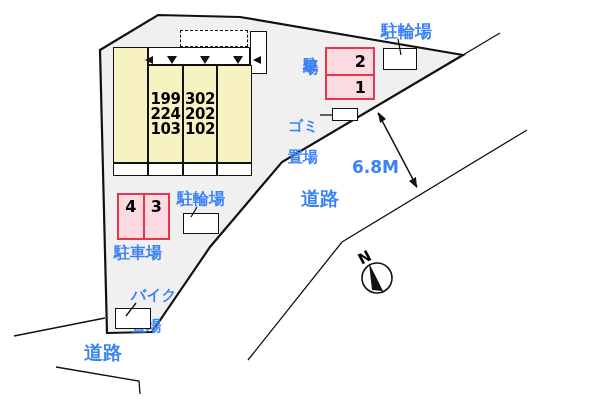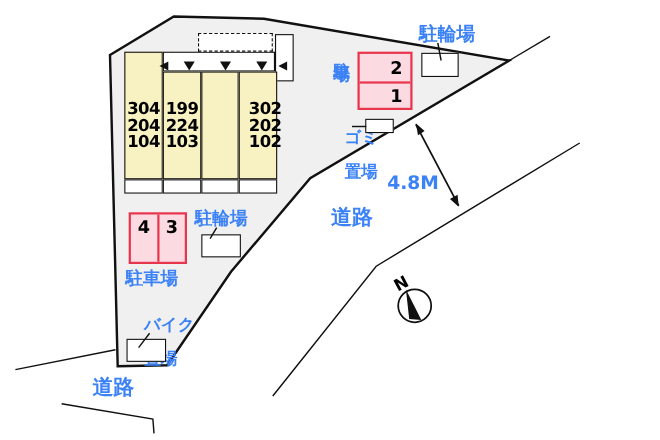--- a/index.html
+++ b/index.html
@@ -48,31 +48,26 @@
   <div class="abs white" style="left:250px;top:31px;width:17px;height:43px;"></div>
   <div class="abs dashed" style="left:180px;top:30px;width:68px;height:17px;"></div>
   <div class="abs bld" style="left:148px;top:65px;width:35px;height:98px;"></div>
   <div class="abs bld" style="left:183px;top:65px;width:34px;height:98px;"></div>
   <div class="abs bld" style="left:217px;top:65px;width:35px;height:98px;"></div>
   <div class="abs white" style="left:113px;top:163px;width:35px;height:13px;"></div>
   <div class="abs white" style="left:148px;top:163px;width:35px;height:13px;"></div>
   <div class="abs white" style="left:183px;top:163px;width:34px;height:13px;"></div>
   <div class="abs white" style="left:217px;top:163px;width:35px;height:13px;"></div>
 
-  <div class="rooms" style="left:113px;top:92px;width:35px;">
-    <span>304</span>
-    <span>204</span>
-    <span>104</span>
-  </div>
   <div class="rooms" style="left:148px;top:92px;width:35px;">
     <span>199</span>
     <span>224</span>
     <span>103</span>
   </div>
-  <div class="rooms" style="left:183px;top:92px;width:34px;padding-left:41px;">
+  <div class="rooms" style="left:183px;top:92px;width:34px;">
     <span>302</span>
     <span>202</span>
     <span>102</span>
   </div>
 
   <div class="abs pink" style="left:325px;top:47px;width:50px;height:53px;">
     <div class="spc" style="height:25px;line-height:25px;text-align:right;padding-right:7px;">2</div>
     <div class="spc pinkdivH" style="height:24px;line-height:24px;text-align:right;padding-right:7px;">1</div>
   </div>
   <div class="label vert" style="left:302px;top:44px;height:54px;font-size:15px;">駐車場</div>
@@ -82,35 +77,35 @@
     <div class="spc ctr pinkdivV" style="flex:1;padding-top:2px;">3</div>
   </div>
   <div class="label" style="left:114px;top:245px;font-size:16px;">駐車場</div>
 
   <div class="label" style="left:381px;top:23px;font-size:17px;">駐輪場</div>
   <div class="abs white" style="left:383px;top:48px;width:34px;height:22px;"></div>
 
   <div class="label" style="left:177px;top:191px;font-size:16px;">駐輪場</div>
   <div class="abs white" style="left:183px;top:213px;width:36px;height:21px;"></div>
 
-  <div class="label ctr" style="left:298px;top:103px;width:46px;font-size:15px;font-family:Liberation Serif, serif;">
+  <div class="label ctr" style="left:267px;top:103px;width:46px;font-size:15px;">
     <span>ゴミ</span><br>
     <span>置場</span>
   </div>
   <div class="abs white" style="left:332px;top:108px;width:26px;height:13px;border-width:1.3px;"></div>
 
   <div class="label ctr" style="left:110px;top:272px;width:52px;font-size:15px;">
     <span>バイク</span><br>
     <span>置場</span>
   </div>
   <div class="abs white" style="left:115px;top:308px;width:36px;height:21px;"></div>
 
   <div class="label" style="left:301px;top:189px;font-size:19px;">道路</div>
   <div class="label" style="left:84px;top:343px;font-size:19px;">道路</div>
-  <div class="label" style="left:352px;top:159px;font-size:17px;">4.8M</div>
+  <div class="label" style="left:352px;top:159px;font-size:17px;">6.8M</div>
 
   <svg class="layer" viewBox="0 0 600 400" style="z-index:5;">
     <polygon class="mk" points="153,56 153,64 145,60"></polygon>
     <polygon class="mk" points="167,56 177,56 172,64"></polygon>
     <polygon class="mk" points="200,56 210,56 205,64"></polygon>
     <polygon class="mk" points="233,56 243,56 238,64"></polygon>
     <polygon class="mk" points="261,56 261,64 253,60"></polygon>
 
     <line class="thin" x1="398" y1="39" x2="401" y2="55"></line>
     <line class="thin" x1="197" y1="207" x2="191" y2="217"></line>

